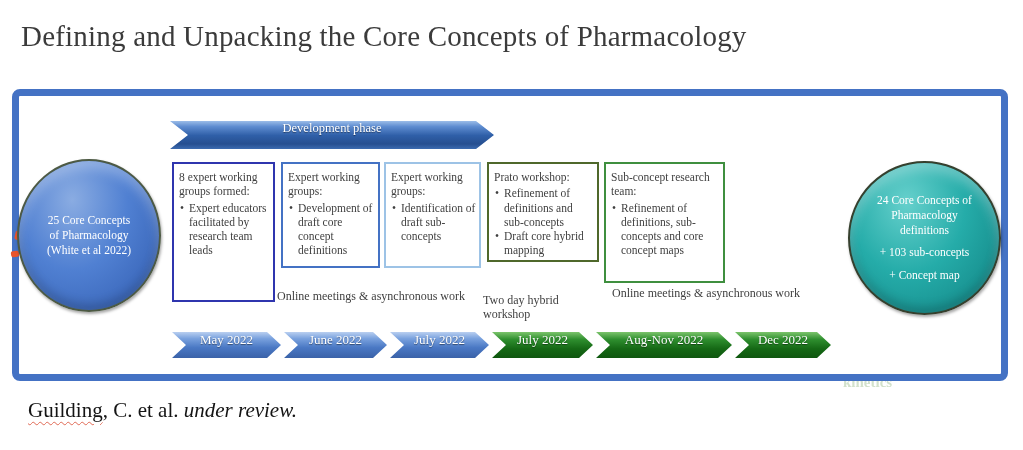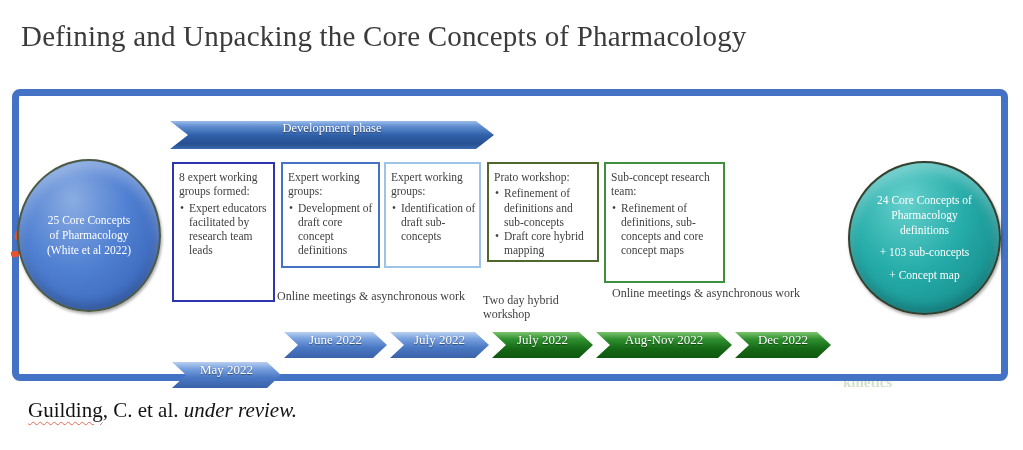--- a/index.html
+++ b/index.html
@@ -36,21 +36,21 @@
         text-shadow:0 1px 1px rgba(0,0,0,.45);white-space:nowrap;}
   .phase{top:121px;height:28px;--tip:18px;font-size:12.5px;}
   .phase-blue{background:linear-gradient(180deg,#9bbce8 0%,#5e8cd0 20%,#2f5fa8 52%,#264f90 82%,#3c6bb0 100%);}
   .phase-green{background:linear-gradient(180deg,#6fbf5f 0%,#2f8f2f 20%,#147014 52%,#0e5a0e 82%,#268026 100%);}
   .dev-arrow{left:170px;width:324px;}
   .ref-arrow{left:487px;width:344px;}
 
   .tl{top:332px;height:26px;--tip:14px;font-size:13px;}
   .tl-blue{background:linear-gradient(180deg,#b9cff0 0%,#7aa2de 25%,#4a78c4 60%,#3a62a8 100%);}
   .tl-green{background:linear-gradient(180deg,#7cc46c 0%,#2f8f2f 28%,#156815 65%,#0f570f 100%);}
-  .t1{left:172px;width:109px;margin-top:30px;} .t2{left:284px;width:103px;} .t3{left:390px;width:99px;}
+  .t1{left:172px;width:109px;} .t2{left:284px;width:103px;} .t3{left:390px;width:99px;}
   .t4{left:492px;width:101px;} .t5{left:596px;width:136px;} .t6{left:735px;width:96px;}
 
   
   .pbox{top:162px;background:#fff;box-sizing:border-box;border:2px solid #888;
         font-size:11.5px;line-height:1.24;color:#3f3f3f;padding:6px 3px 4px 5px;}
   .pbox .bx-title{margin-bottom:2px;}
   .pbox .bl{position:relative;padding-left:10px;}
   .pbox .bl::before{content:"\2022";position:absolute;left:1px;}
   .b1{left:172px;width:103px;height:140px;border-color:#2f35ae;}
   .b2{left:281px;width:99px;height:106px;border-color:#4472c4;}

